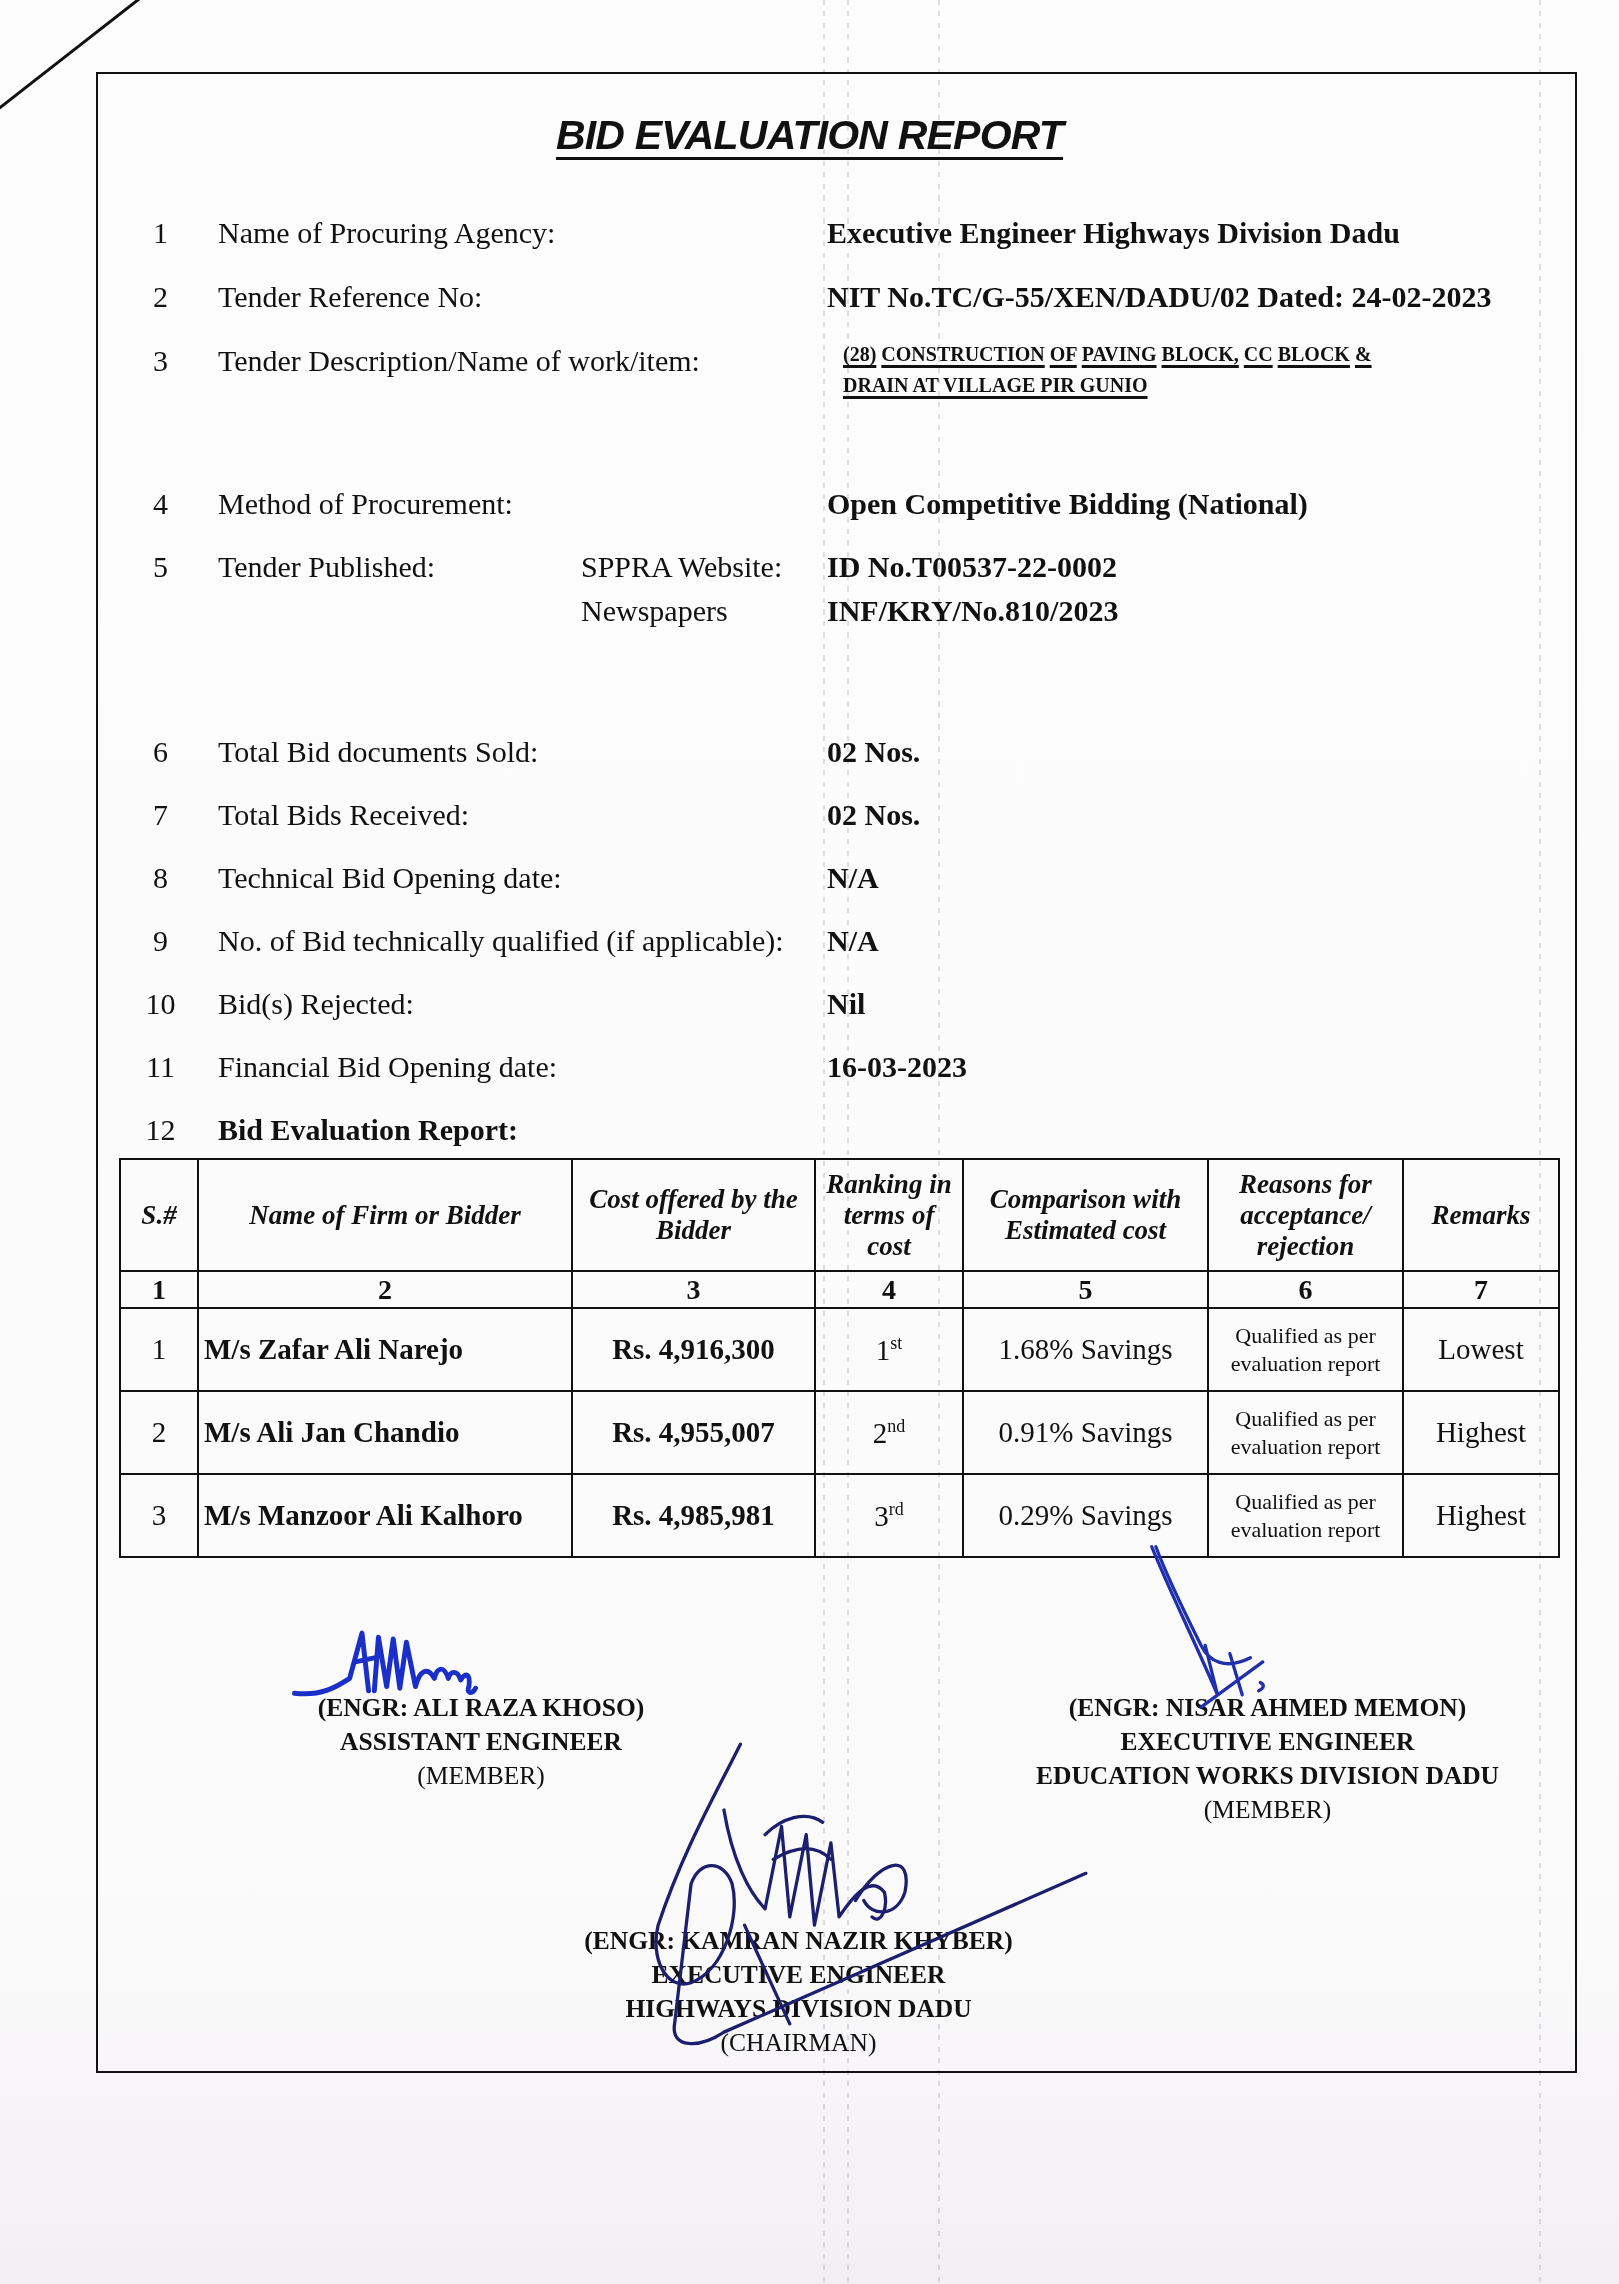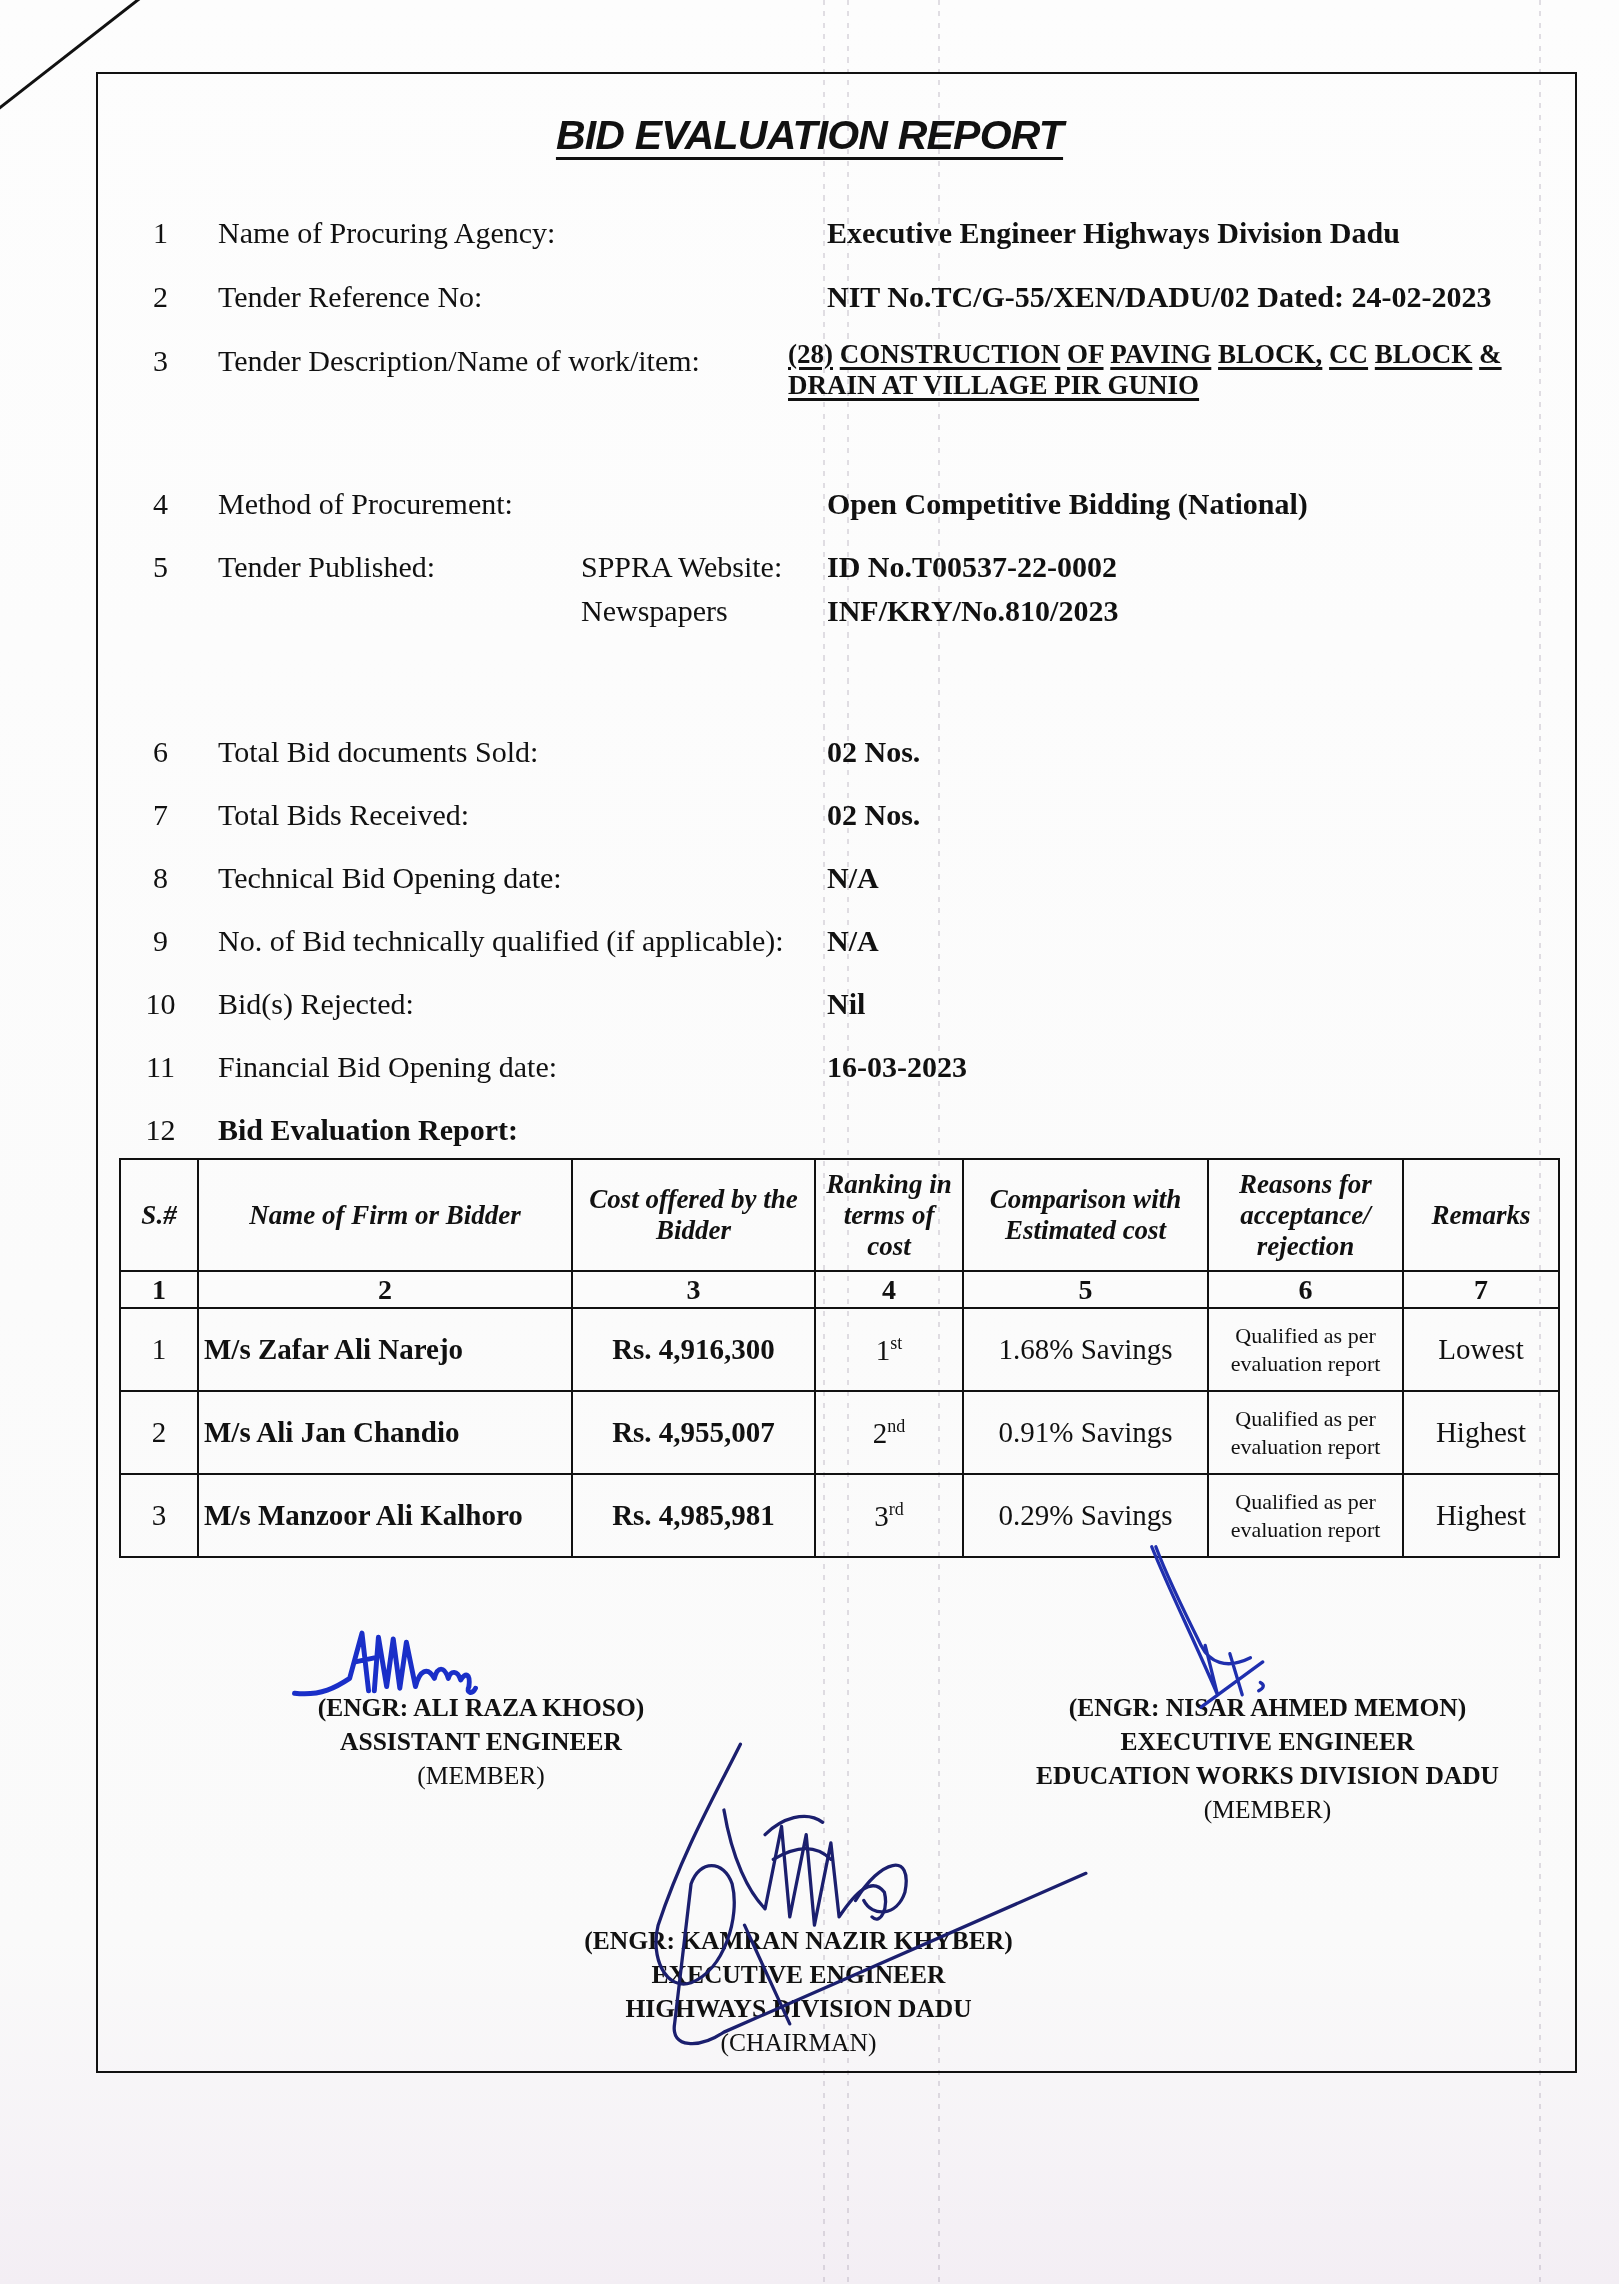--- a/index.html
+++ b/index.html
@@ -33,22 +33,22 @@
     text-decoration: underline; text-decoration-thickness: 3.3px; text-underline-offset: 8.2px;
     letter-spacing: -0.8px;
   }
   .row { position: absolute; left: 0; width: 1619px; font-size: 30px; }
   .row .num { position: absolute; left: 140px; width: 41px; text-align: center; }
   .row .label { position: absolute; left: 202px; white-space: nowrap; margin-left: 16px; }
   .row .sublabel { position: absolute; left: 581px; white-space: nowrap; }
   .row .value { position: absolute; left: 827px; white-space: nowrap; font-weight: bold; }
   .row.bold .label { font-weight: bold; }
   .desc {
-    position: absolute; left: 788px; top: 339px; width: 732px;
-    font-weight: bold; font-size: 27px; line-height: 31px; text-transform: uppercase;
+    position: absolute; left: 843px; top: 339px; width: 732px;
+    font-weight: bold; font-size: 20px; line-height: 31px; text-transform: uppercase;
   }
   .desc span { text-decoration: underline; text-decoration-thickness: 2.5px; text-underline-offset: 4.1px; }
   table.bids {
     position: absolute; left: 119px; top: 1158px; width: 1440px;
     border-collapse: collapse; table-layout: fixed; font-size: 29px;
   }
   table.bids th, table.bids td {
     border: 2.5px solid #111; text-align: center; vertical-align: middle; padding: 0 5px;
   }
   table.bids th {

